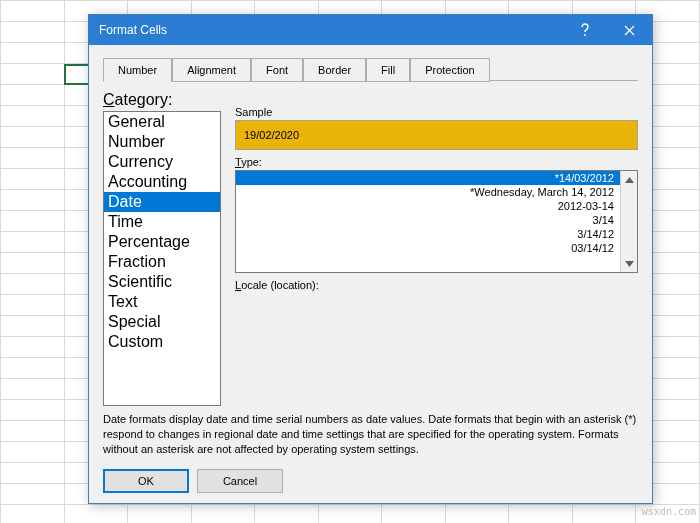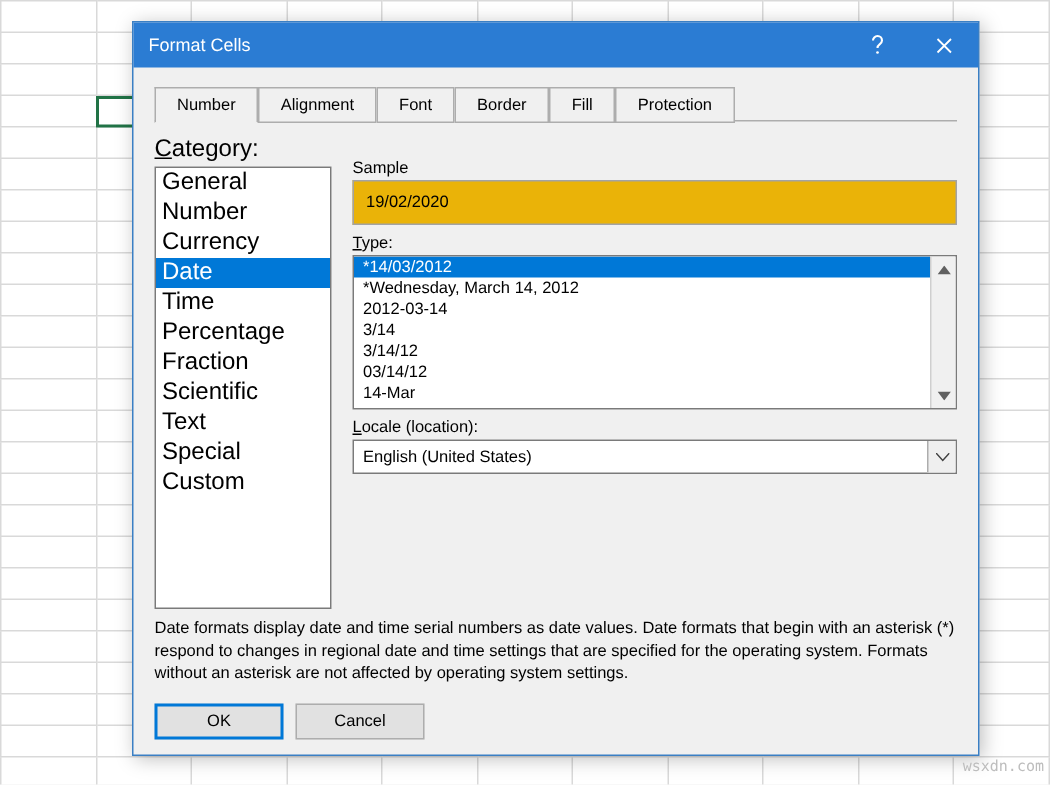--- a/index.html
+++ b/index.html
@@ -48,20 +48,21 @@
   .right { flex: 1; display: flex; flex-direction: column; font-size: 11px; }
   .group-lbl { margin-bottom: 2px; margin-top: 6px; }
   .group-lbl:first-child { margin-top: 15px; }
   .u { text-decoration: underline; }
   .sample-box {
     border: 1px solid #a3a3a3; background: #eab308; padding: 8px 8px; font-size: 11px; min-height: 30px;
   }
   .type-box {
     border: 1px solid #7a7a7a; background: #fff; height: 103px; position: relative;
     display: flex;
+    text-align: right;
   }
   .type-list { flex: 1; overflow: hidden; }
   .type-list .titem { padding: 1px 6px; cursor: pointer; white-space: nowrap; }
   .type-list .titem.sel { background: #0078d7; color: #fff; }
   .vscroll {
     width: 17px; background: #f0f0f0; border-left: 1px solid #cfcfcf;
     display: flex; flex-direction: column; justify-content: space-between;
   }
   .vscroll .arrow { height: 17px; display: flex; align-items: center; justify-content: center; cursor: pointer; }
   .vscroll svg { fill: #606060; }
@@ -448,20 +449,21 @@
       </div>
     <div class="tabline"></div>
 
     <div class="panel">
       <div class="left">
         <div class="lbl"><span class="u">C</span><span>ategory:</span></div>
         <div class="listbox" id="catlist">
             <div class="item">General</div>
             <div class="item">Number</div>
             <div class="item">Currency</div>
+            <div class="item">Accounting</div>
             <div class="item sel">Date</div>
             <div class="item">Time</div>
             <div class="item">Percentage</div>
             <div class="item">Fraction</div>
             <div class="item">Scientific</div>
             <div class="item">Text</div>
             <div class="item">Special</div>
             <div class="item">Custom</div>
           </div>
       </div>
@@ -472,45 +474,36 @@
 
         <div class="group-lbl"><span class="u" id="type-u">T</span><span id="type-r">ype:</span></div>
         <div class="type-box">
           <div class="type-list" id="typelist">
               <div class="titem sel">*14/03/2012</div>
               <div class="titem">*Wednesday, March 14, 2012</div>
               <div class="titem">2012-03-14</div>
               <div class="titem">3/14</div>
               <div class="titem">3/14/12</div>
               <div class="titem">03/14/12</div>
-              <div class="titem">14-Mar</div>
             </div>
           <div class="vscroll">
             <div class="arrow">
                 <svg width="9" height="6">
                   <path d="M4.5 0L9 6H0z"></path>
                 </svg>
               </div>
             <div class="arrow">
                 <svg width="9" height="6">
                   <path d="M4.5 6L0 0h9z"></path>
                 </svg>
               </div>
           </div>
         </div>
 
         <div class="group-lbl"><span class="u" id="loc-u">L</span><span id="loc-r">ocale (location):</span></div>
-        <div class="locale-box">
-          <span>English (United States)</span>
-          <div class="dd">
-            <svg width="9" height="6">
-                <path d="M0 0l4.5 5L9 0" fill="none" stroke="#404040" stroke-width="1"></path>
-              </svg>
-          </div>
-        </div>
       </div>
     </div>
 
     <div class="desc">Date formats display date and time serial numbers as date values. Date formats that begin with an asterisk (*) respond to changes in regional date and time settings that are specified for the operating system. Formats without an asterisk are not affected by operating system settings.</div>
 
     <div class="button-row">
       <button class="btn primary">OK</button>
       <button class="btn">Cancel</button>
     </div>
   </div>

